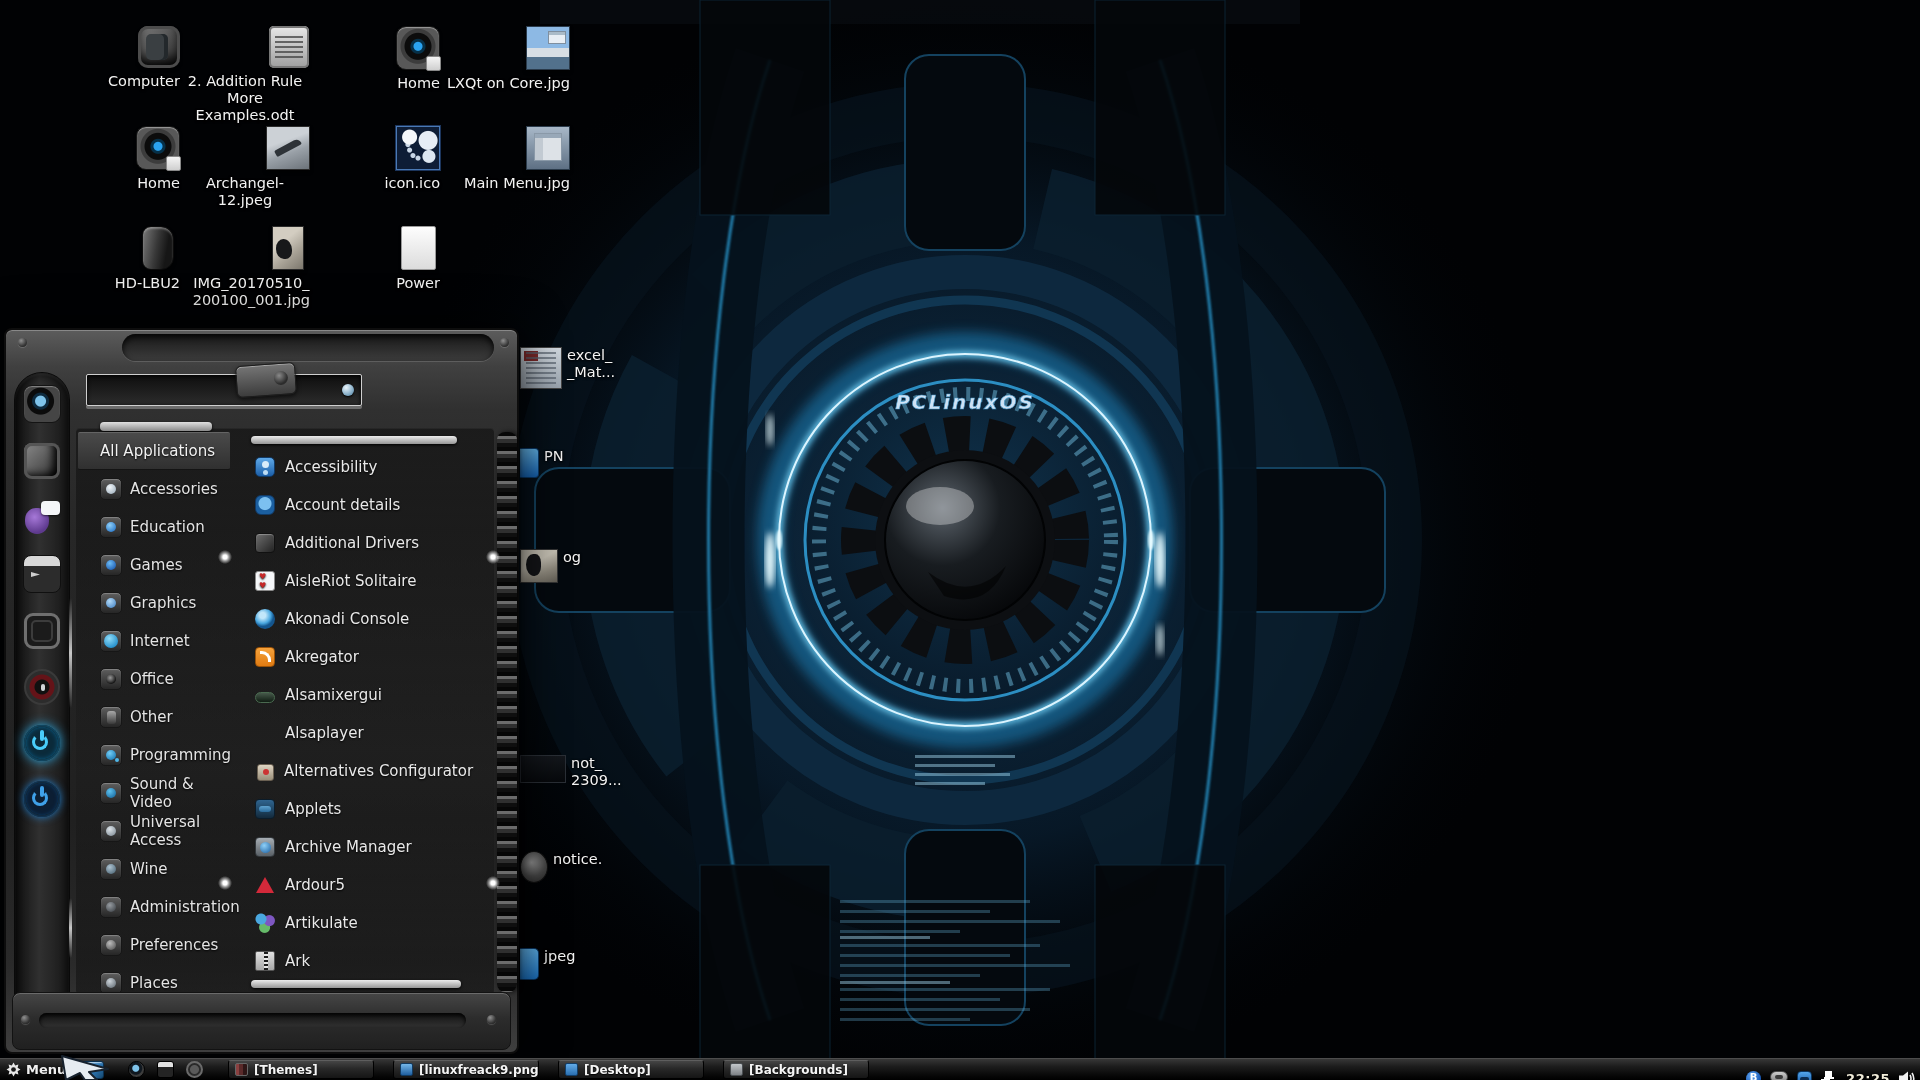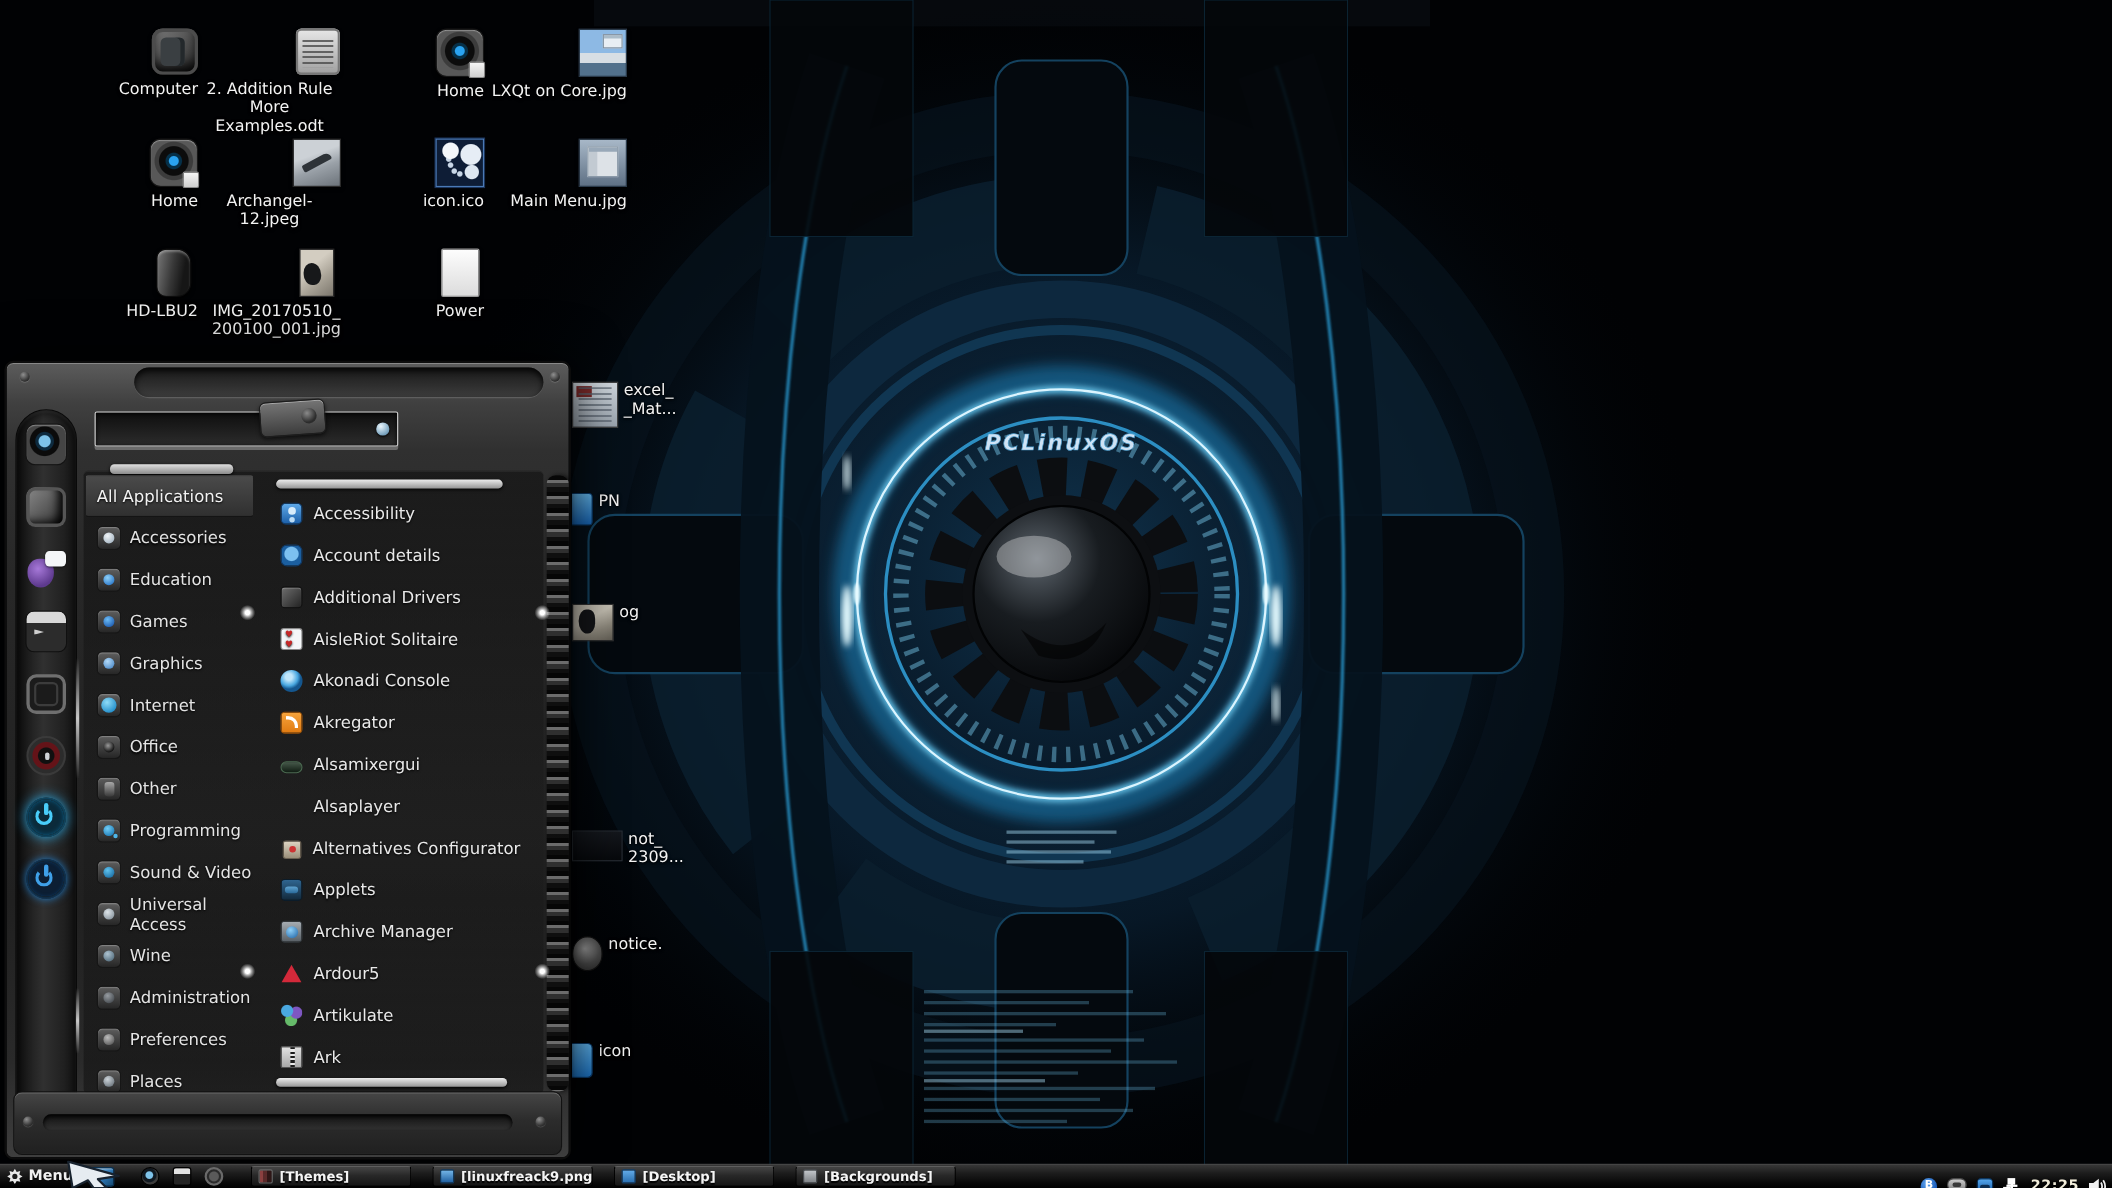--- a/index.html
+++ b/index.html
@@ -137,21 +137,21 @@
     font:14px "DejaVu Sans",sans-serif;padding:0 26px 0 8px;}
   .search-globe{position:absolute;right:7px;top:9px;width:12px;height:12px;border-radius:50%;
     background:radial-gradient(circle at 35% 30%,#eaf5fc,#8fb4cc 55%,#47789a);box-shadow:0 1px 2px #000;}
   .clip{position:absolute;left:96px;top:94px;width:112px;height:9px;border-radius:4px;
     background:linear-gradient(180deg,#e0e0e0,#8a8a8a);box-shadow:0 1px 3px #000;}
   .clamp{position:absolute;left:232px;top:36px;width:58px;height:30px;border-radius:6px;transform:rotate(-4deg);
     background:linear-gradient(180deg,#757575,#3c3c3c);border:1px solid #1d1d1d;box-shadow:inset 0 1px 0 #a8a8a8,0 2px 4px rgba(0,0,0,.6);}
   .clamp::after{content:"";position:absolute;right:7px;top:7px;width:14px;height:14px;border-radius:50%;
     background:radial-gradient(circle at 38% 32%,#8a8a8a,#2c2c2c 65%);}
   .menu-cats{position:absolute;left:74px;top:104px;width:152px;display:flex;flex-direction:column;}
-  .cat{height:38px;display:flex;align-items:center;gap:8px;padding-left:10px;color:#e4e4e4;font-size:15px;
+  .cat{height:38px;display:flex;align-items:center;gap:8px;padding-left:22px;color:#e4e4e4;font-size:15px;
     text-shadow:0 1px 2px #000;cursor:default;}
   .cat.selected{background:linear-gradient(180deg,#4a4a4a,#303030);border-top:1px solid #646464;
     border-bottom:1px solid #141414;border-radius:2px;height:36px;color:#f2f2f2;}
   .cicon{width:22px;height:22px;border-radius:5px;position:relative;flex:none;border:1px solid #161616;
     background:linear-gradient(180deg,#5e5e5e,#262626);box-shadow:inset 0 1px 1px rgba(255,255,255,.25);box-sizing:border-box;}
   .cicon::after{content:"";position:absolute;left:5px;top:5px;width:10px;height:10px;border-radius:50%;}
   .cc-accessories::after{background:radial-gradient(circle at 38% 32%,#f2f6f9,#93a6b5);}
   .cc-education::after{background:radial-gradient(circle at 38% 32%,#8fd0f8,#1565c0);}
   .cc-games::after{background:radial-gradient(circle at 38% 32%,#6cbcf6,#0d47a1);}
   .cc-graphics::after{background:radial-gradient(circle at 38% 32%,#b3daf8,#3a7bbf);}
@@ -462,21 +462,21 @@
 2309...</div>
     </div>
 
     <div class="pitem">
       <div class="p-img ic-round-fragment"></div>
       <div class="dicon-label">notice.</div>
     </div>
 
     <div class="pitem">
       <div class="p-img ic-blue-fragment2"></div>
-      <div class="dicon-label">icon</div>
+      <div class="dicon-label">jpeg</div>
     </div>
   </div>
 
 <div class="menu">
   <div class="menu-frame"></div>
   <div class="menu-notch"></div>
   <span class="screw" style="left:14px;top:10px"></span>
   <span class="screw" style="left:496px;top:10px"></span>
   <span class="screw" style="left:40px;top:694px"></span>
   <span class="screw" style="left:470px;top:694px"></span>

